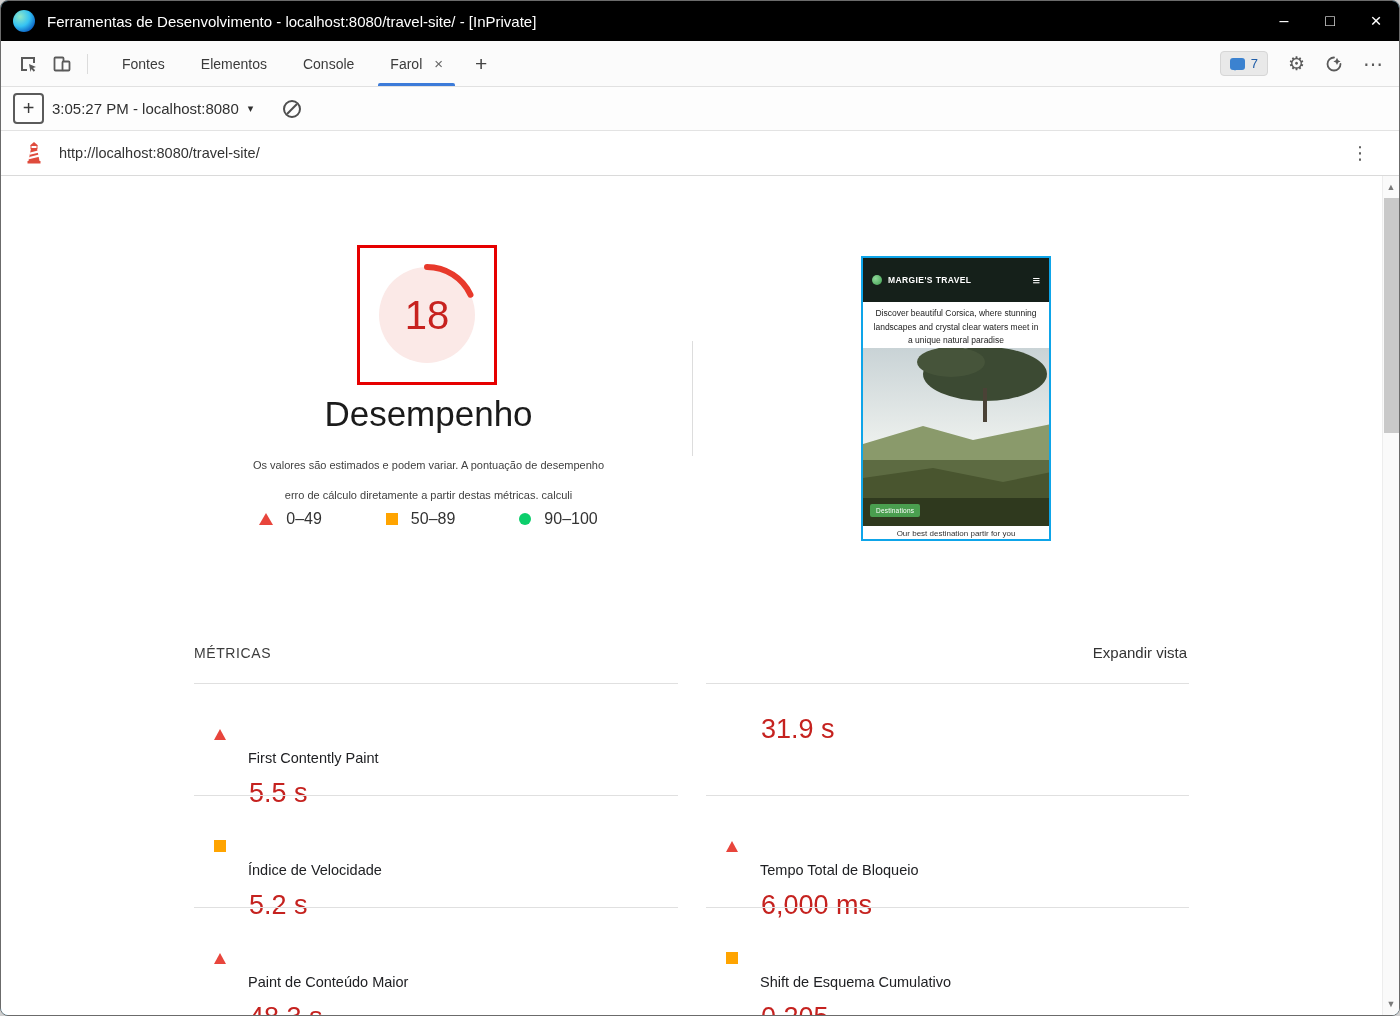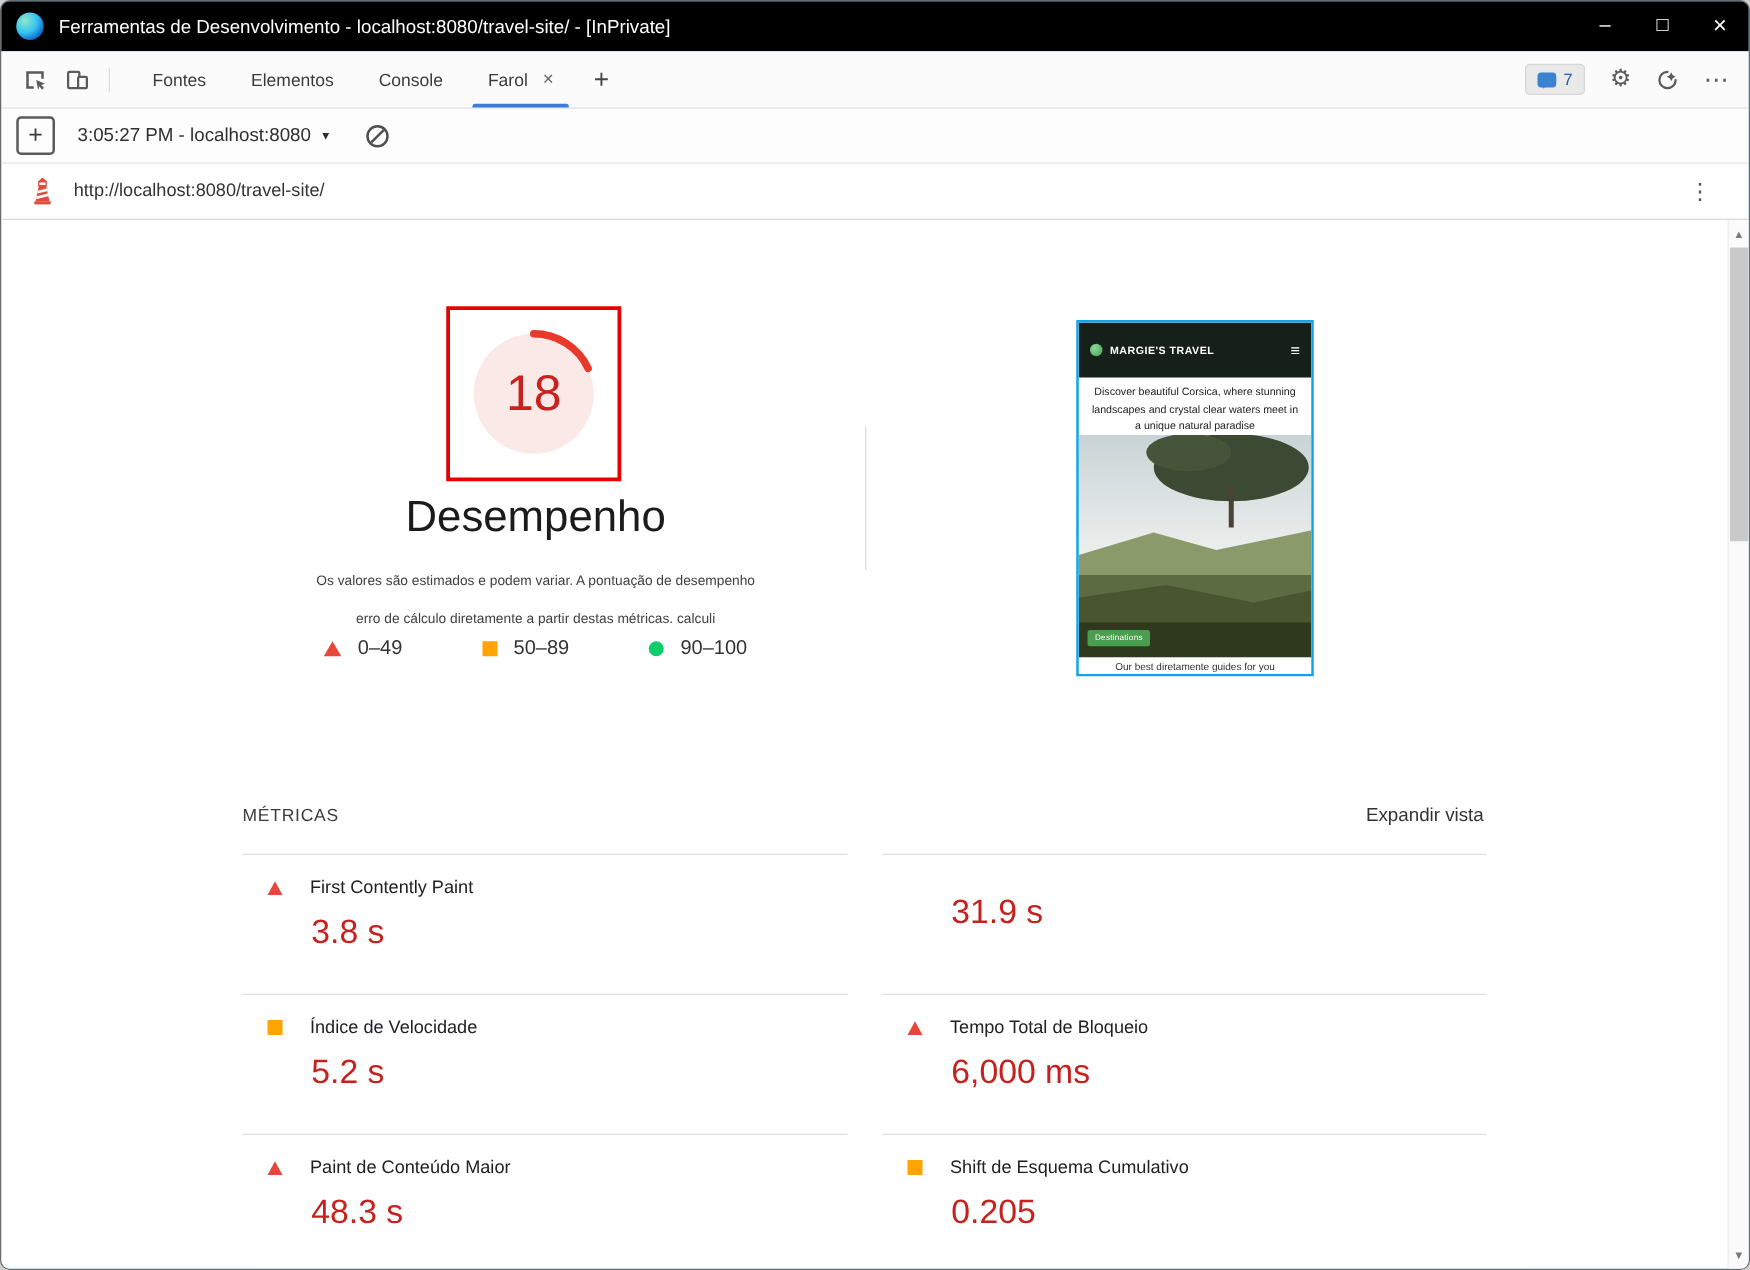--- a/index.html
+++ b/index.html
@@ -42,21 +42,21 @@
     border:4px solid transparent; border-top-color:#3b82d0; border-left-width:2px; border-right-width:2px; }
   .issues-count { font-size:13px; color:#1f5da8; }
   .gear { font-size:19px; color:#5a5a5a; line-height:1; }
   .more-h { font-size:20px; color:#5a5a5a; line-height:1; }
 
   
   .sessionbar { position:absolute; top:86px; left:0; right:0; height:44px; background:#fdfdfd;
     border-bottom:1px solid #e3e3e3; display:flex; align-items:center; }
   .new-report { width:31px; height:31px; margin-left:12px; border:2px solid #5a5a5a; border-radius:4px;
     display:flex; align-items:center; justify-content:center; font-size:20px; color:#3b3b3b; }
-  .session-label { margin-left:18px; font-size:15px; color:#303030; }
+  .session-label { margin-left:8px; font-size:15px; color:#303030; }
   .caret { font-size:11px; color:#303030; margin-left:9px; }
   .block-icon { width:18px; height:18px; border:2px solid #4f4f4f; border-radius:50%;
     position:relative; margin-left:30px; }
   .block-icon::after { content:""; position:absolute; width:2px; height:14px; background:#4f4f4f;
     left:6px; top:0px; transform:rotate(45deg); }
 
   
   .urlbar { position:absolute; top:130px; left:0; right:0; height:45px; background:#fff;
     border-bottom:1px solid #dadada; display:flex; align-items:center; }
   .lh-icon { margin-left:24px; display:flex; }
@@ -109,21 +109,21 @@
   .expand-link { font-size:15px; color:#333; }
 
   .metrics-grid { position:absolute; left:193px; top:507px; width:995px;
     display:grid; grid-template-columns:484px 483px; column-gap:28px; }
   .metric { border-top:1px solid #e0e0e0; height:112px; padding-top:18px; }
   .metric-head { display:flex; align-items:center; }
   .metric-head .m-shape { margin-left:20px; }
   .m-shape-tri { width:0; height:0; border-left:6.5px solid transparent; border-right:6.5px solid transparent;
     border-bottom:11px solid #e8453c; }
   .m-shape-sq { width:12px; height:12px; background:#ffa400; }
-  .m-label { margin-left:22px; font-size:14.5px; color:#202124; }
+  .m-label { margin-left:22px; font-size:14.5px; color:#202124;margin-top:48px; }
   .m-value { margin:12px 0 0 55px; font-size:27px; color:#c5221f; }
 
   
   .scrollbar { position:absolute; top:0; right:0; bottom:0; width:17px; background:#fafafa;
     border-left:1px solid #ededed; }
   .scroll-arrow { position:absolute; left:0; width:16px; height:18px; display:flex;
     align-items:center; justify-content:center; font-size:9px; color:#7a7a7a; }
   .scroll-arrow.up { top:2px; }
   .scroll-arrow.down { bottom:2px; }
   .scroll-thumb { position:absolute; left:1px; top:22px; width:15px; height:235px; background:#c9c9c9; }
@@ -260,36 +260,36 @@
           <ellipse cx="122" cy="26" rx="62" ry="27" fill="#3c4a33"></ellipse>
           <ellipse cx="88" cy="14" rx="34" ry="15" fill="#46543a"></ellipse>
           <rect x="120" y="40" width="4" height="34" fill="#4a4236"></rect>
           <polygon points="0,96 60,78 110,92 188,76 188,120 0,120" fill="#8a9a6b"></polygon>
           <rect x="0" y="112" width="188" height="66" fill="#5d6b42"></rect>
           <polygon points="0,130 70,120 140,134 188,124 188,178 0,178" fill="#49552f"></polygon>
           <rect x="0" y="150" width="188" height="28" fill="rgba(15,25,12,0.45)"></rect>
         </svg>
         <span class="thumb-cta">Destinations</span>
       </div>
-      <div class="thumb-footer">Our best diretamente guides for you</div>
+      <div class="thumb-footer">Our best destination partir for you</div>
     </div>
 
     <div class="metrics-headrow">
       <span class="metrics-title">MÉTRICAS</span>
       <span class="expand-link">Expandir vista</span>
     </div>
 
     <div class="metrics-grid">
 
       <div class="metric">
         <div class="metric-head">
           <span class="m-shape m-shape-tri"></span>
           <span class="m-label">First Contently Paint</span>
         </div>
-        <div class="m-value">3.8 s</div>
+        <div class="m-value">5.5 s</div>
       </div>
 
       <div class="metric">
         <div class="m-value">31.9 s</div>
       </div>
 
       <div class="metric">
         <div class="metric-head">
           <span class="m-shape m-shape-sq"></span>
           <span class="m-label">Índice de Velocidade</span>

